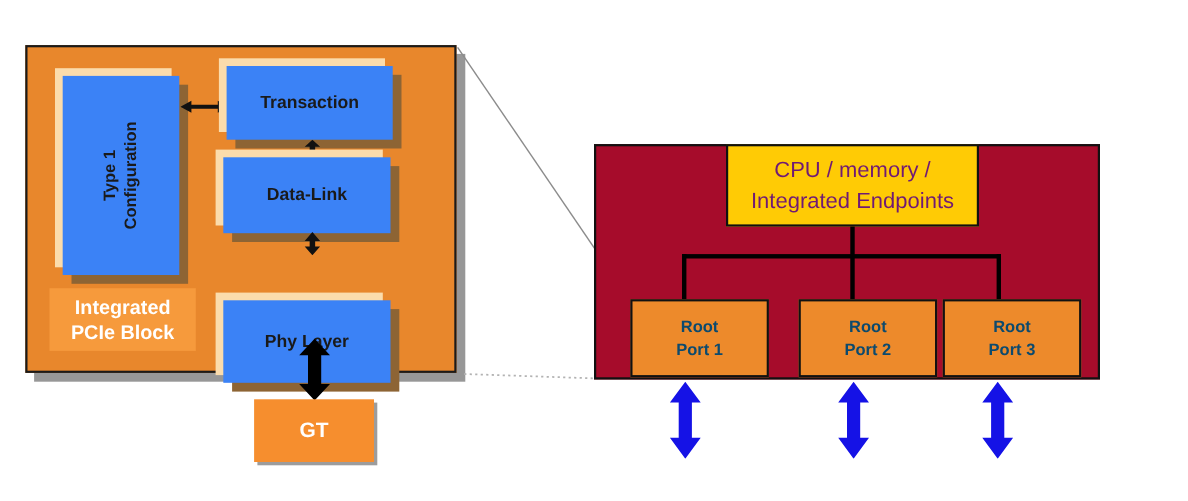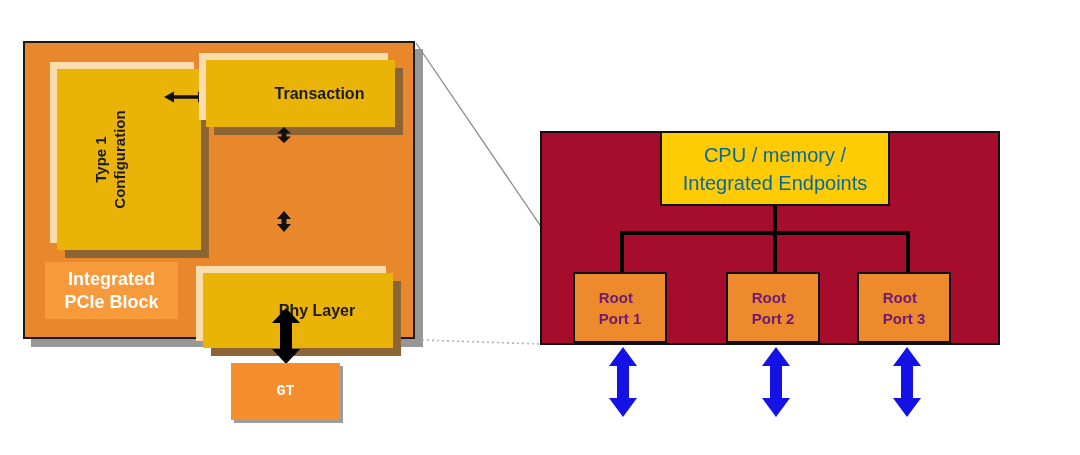--- a/index.html
+++ b/index.html
@@ -8,24 +8,24 @@
     font-family:"Liberation Sans","DejaVu Sans",sans-serif;
   }
   .abs{position:absolute;}
   
   .pcie-panel{
     left:23px;top:41px;width:392px;height:298px;
     background:#E8872C;border:2px solid #1a1a1a;box-sizing:border-box;
     box-shadow:8px 8px 0 #979797;
   }
   .bevel-box{
-    background:#eab308;
+    background:#3b82f6;
     box-shadow:-7px -7px 0 #FBDCAC, 8px 8px 0 #8D6434;
     display:flex;align-items:center;justify-content:center;
-    color:#1a1a1a;font-weight:600;font-size:16px;text-align:center;padding-left:38px;
+    color:#1a1a1a;font-weight:600;font-size:16px;text-align:center;
   }
   .rot-wrap{left:32px;top:26px;width:106px;height:181px;}
   .rot-inner{
     position:absolute;left:-37px;top:38px;width:180px;height:105px;
     transform:rotate(-90deg);
     display:flex;align-items:center;justify-content:center;
     font-weight:600;font-size:15px;color:#1a1a1a;text-align:center;
     white-space:pre-line;line-height:1.25;
   }
   .layer-transaction{left:181px;top:17px;width:151px;height:67px;}
@@ -34,39 +34,39 @@
   .pcie-label{
     left:20px;top:219px;width:133px;height:57px;background:#F69A3C;
     display:flex;align-items:center;justify-content:center;text-align:center;
     color:#ffffff;font-weight:700;font-size:18px;line-height:1.25;white-space:pre-line;
   }
   
   .gt-box{
     left:231px;top:363px;width:109px;height:57px;background:#F68E2E;
     box-shadow:3px 3px 0 #9c9c9c;
     display:flex;align-items:center;justify-content:center;
-    color:#ffffff;font-weight:700;font-size:15px;font-family:Liberation Mono, monospace;
+    color:#ffffff;font-weight:700;font-size:19px;
   }
   
   .root-panel{
     left:540px;top:131px;width:460px;height:214px;
     background:#A60C2B;border:2px solid #111111;box-sizing:border-box;
   }
   .cpu-box{
     left:118px;top:-2px;width:230px;height:75px;background:#FFCB05;
     border:2px solid #111111;box-sizing:border-box;
     display:flex;align-items:center;justify-content:center;text-align:center;
-    color:#0369a1;font-weight:400;font-size:20px;line-height:1.4;white-space:pre-line;
+    color:#701a75;font-weight:400;font-size:20px;line-height:1.4;white-space:pre-line;
   }
   .busline{background:#000000;}
   .root-port{
-    width:94px;height:71px;top:139px;background:#ED8A2B;
+    width:126px;height:71px;top:139px;background:#ED8A2B;
     border:2px solid #111111;box-sizing:border-box;
-    display:flex;align-items:center;justify-content:center;text-align:left;
-    color:#701a75;font-weight:700;font-size:15px;line-height:1.4;white-space:pre-line;
+    display:flex;align-items:center;justify-content:center;text-align:center;
+    color:#0c4a6e;font-weight:700;font-size:15px;line-height:1.4;white-space:pre-line;
   }
   .rp1{left:31px;} .rp2{left:184px;} .rp3{left:315px;}
   .watermark{
     right:10px;bottom:4px;color:#E5E5E5;font-size:17px;letter-spacing:.2px;
   }
   svg{display:block;}
 </style>
 </head>
 <body>
 
@@ -84,20 +84,23 @@
     </svg>
 
     <div class="abs bevel-box layer-transaction">
       <span>Transaction</span>
     </div>
 
     <svg class="abs" style="left:251px;top:84px;" width="16" height="16" viewBox="0 0 16 16">
       <polygon points="8,0 15,6.5 10.5,6.5 10.5,9.5 15,9.5 8,16 1,9.5 5.5,9.5 5.5,6.5 1,6.5" fill="#111"></polygon>
     </svg>
 
+    <div class="abs bevel-box layer-datalink">
+      <span>Data-Link</span>
+    </div>
 
     <svg class="abs" style="left:251px;top:168px;" width="16" height="21" viewBox="0 0 16 21">
       <polygon points="8,0 15,8 10.5,8 10.5,13 15,13 8,21 1,13 5.5,13 5.5,8 1,8" fill="#111"></polygon>
     </svg>
 
     <div class="abs bevel-box layer-phy">
       <span>Phy Layer</span>
     </div>
 
     <div class="abs pcie-label">Integrated

